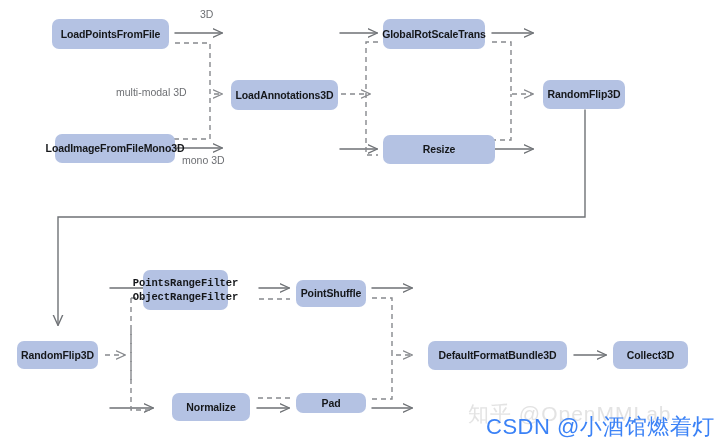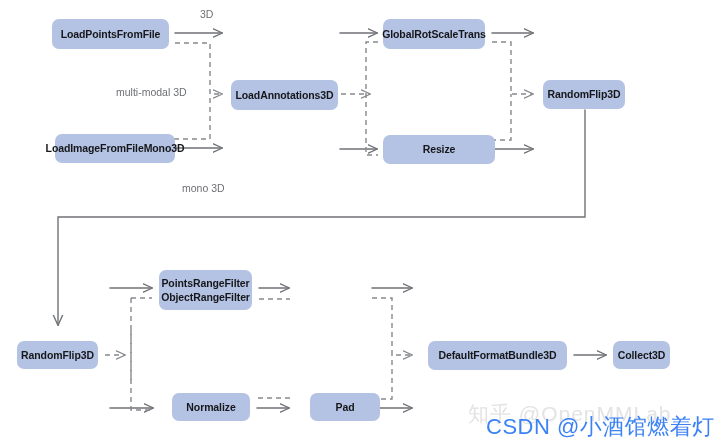--- a/index.html
+++ b/index.html
@@ -156,35 +156,36 @@
   <div class="node" style="left:231px; top:80px; width:107px; height:30px;">LoadAnnotations3D</div>
 
   <div class="node" style="left:383px; top:19px; width:102px; height:30px;">GlobalRotScaleTrans</div>
 
   <div class="node" style="left:383px; top:135px; width:112px; height:29px;">Resize</div>
 
   <div class="node" style="left:543px; top:80px; width:82px; height:29px;">RandomFlip3D</div>
 
   <div class="node" style="left:17px; top:341px; width:81px; height:28px;">RandomFlip3D</div>
 
-  <div class="node" style="left:159px; top:270px; width:93px; height:40px;">PointsRangeFilter
+  <div class="node" style="left:143px; top:270px; width:85px; height:40px;font-family:Liberation Mono, monospace;">PointsRangeFilter
 ObjectRangeFilter</div>
 
+  <div class="node" style="left:296px; top:280px; width:70px; height:27px;">PointShuffle</div>
 
   <div class="node" style="left:172px; top:393px; width:78px; height:28px;">Normalize</div>
 
-  <div class="node" style="left:310px; top:393px; width:70px; height:28px;">Pad</div>
+  <div class="node" style="left:296px; top:393px; width:70px; height:20px;">Pad</div>
 
   <div class="node" style="left:428px; top:341px; width:139px; height:29px;">DefaultFormatBundle3D</div>
 
-  <div class="node" style="left:613px; top:341px; width:57px; height:28px;text-align:right;">Collect3D</div>
+  <div class="node" style="left:613px; top:341px; width:75px; height:28px;text-align:right;">Collect3D</div>
 
   <div class="edge-label" style="left:200px; top:8px;">3D</div>
 
   <div class="edge-label" style="left:116px; top:86px;">multi-modal 3D</div>
 
-  <div class="edge-label" style="left:182px; top:154px;margin-top:28px;">mono 3D</div>
+  <div class="edge-label" style="left:182px; top:154px;">mono 3D</div>
 
   <div class="wm wm-zhihu">知乎 @OpenMMLab</div>
 
   <div class="wm wm-csdn">CSDN @小酒馆燃着灯</div>
 
 </div>
 
 </body></html>

